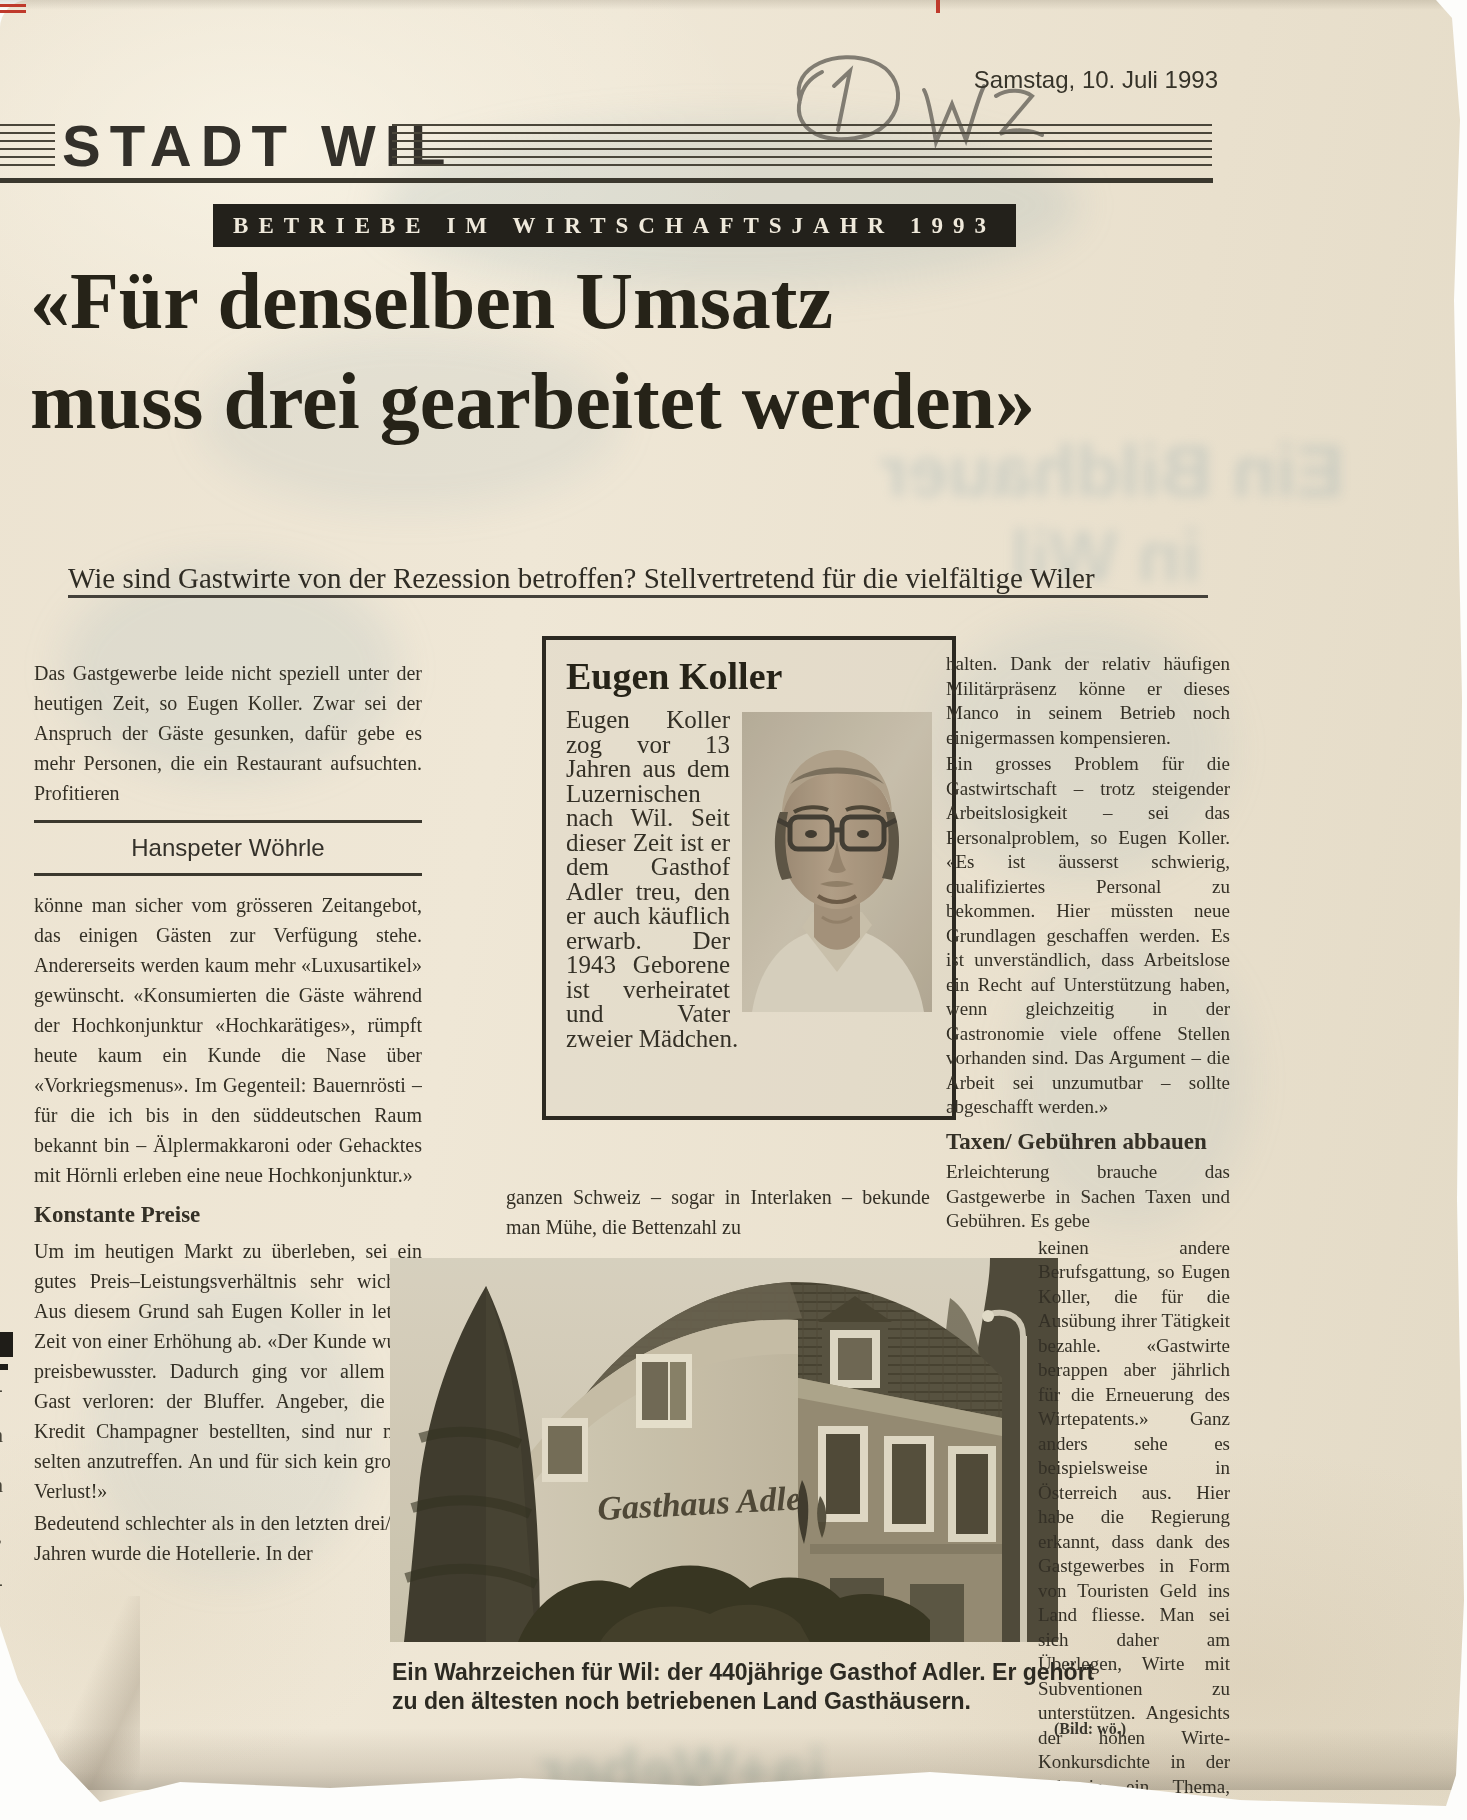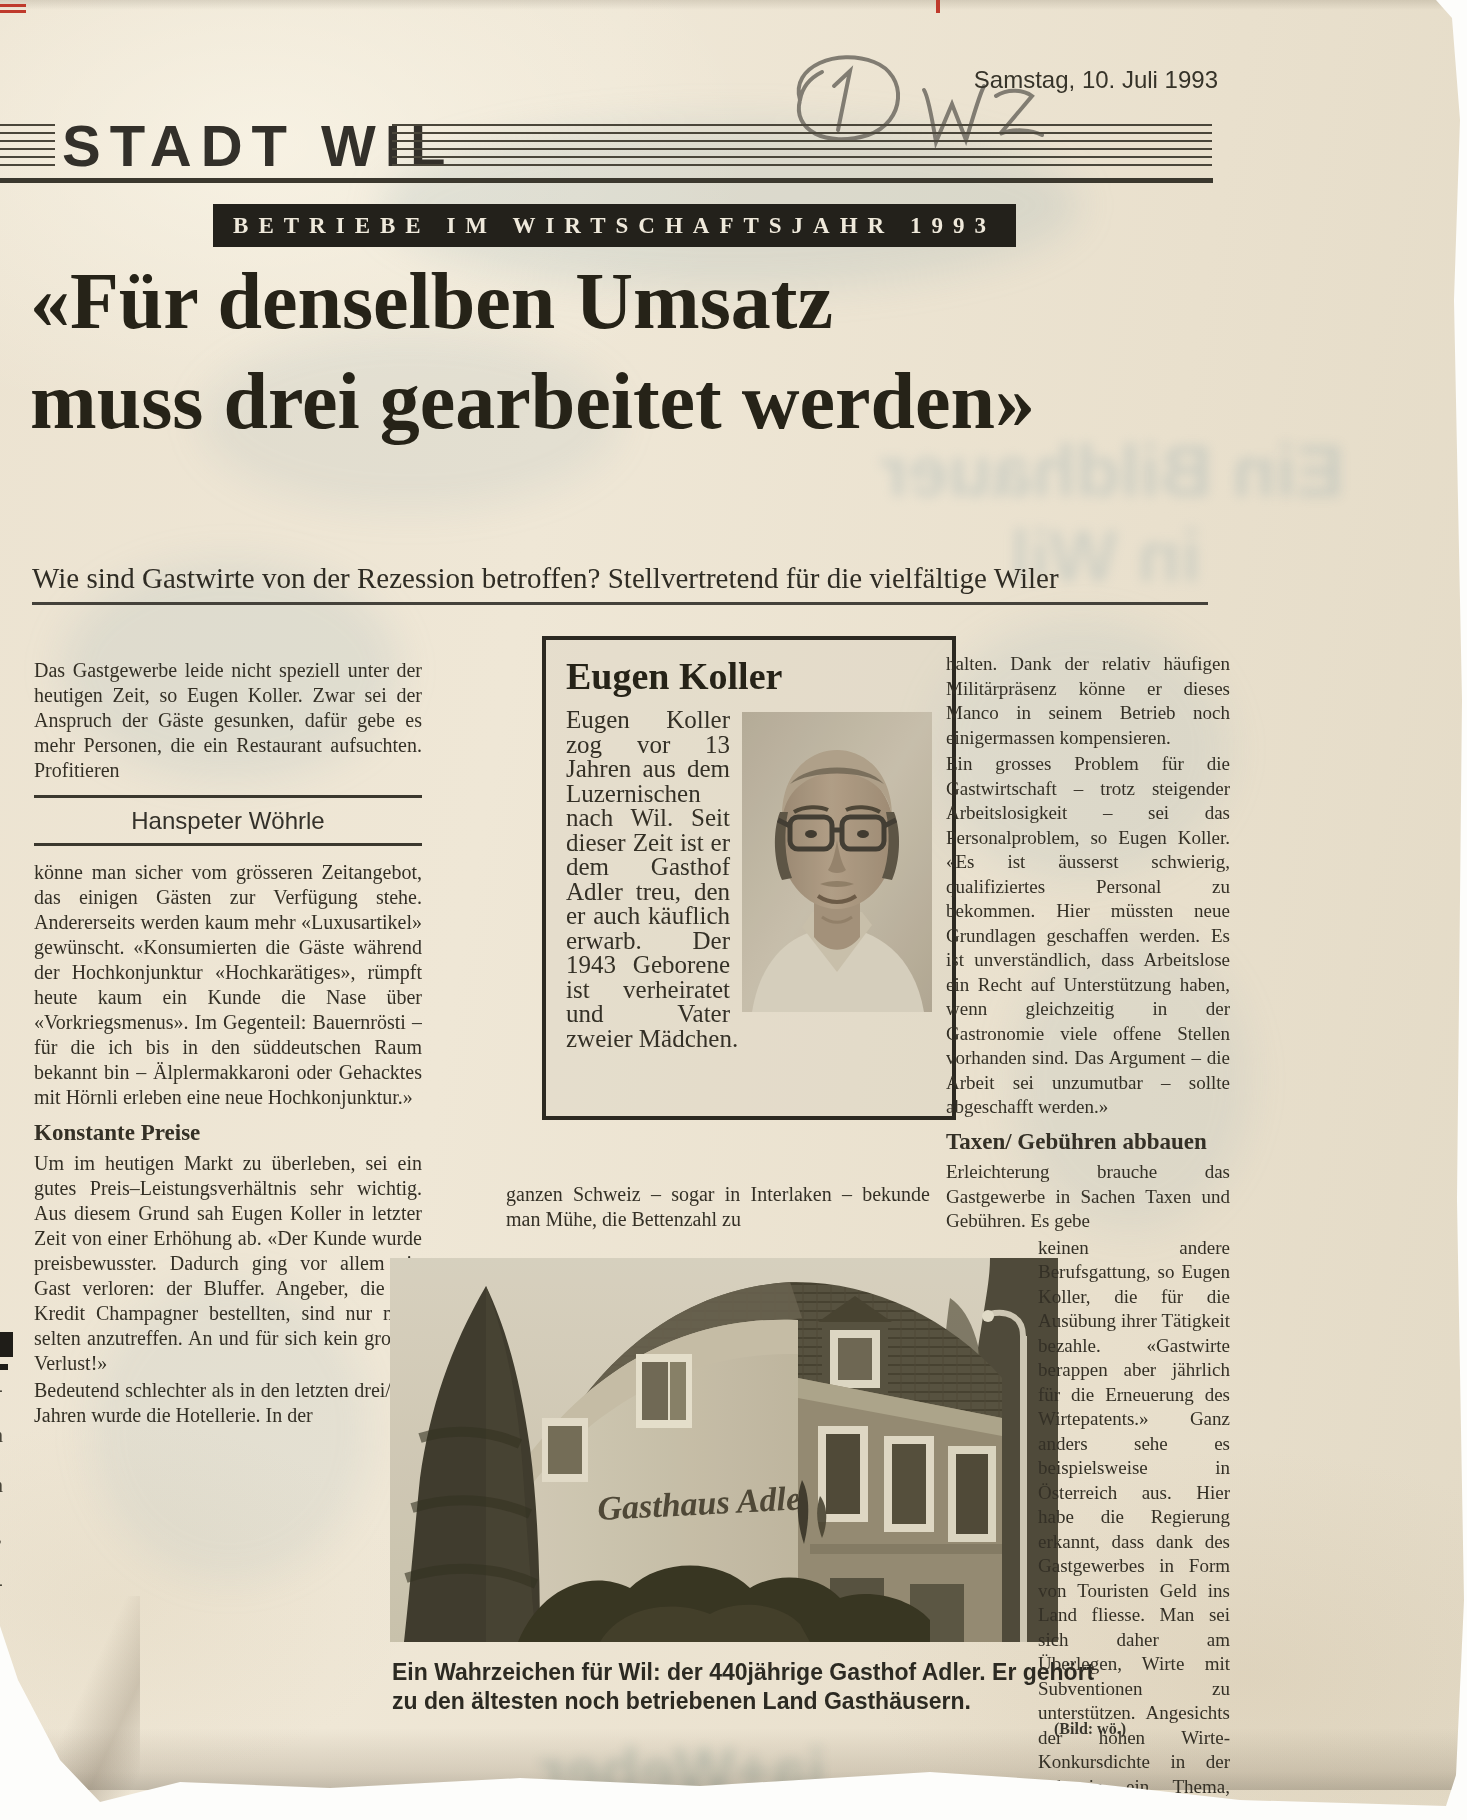--- a/index.html
+++ b/index.html
@@ -6,20 +6,21 @@
   body{width:1467px;height:1820px;position:relative;background:#fdfdfb;font-family:"Liberation Serif","DejaVu Serif",serif;overflow:hidden;}
 
   
   .sheet{position:absolute;inset:0;
     background:
       radial-gradient(ellipse 700px 420px at 18% 8%, rgba(255,252,240,.55), rgba(255,252,240,0) 70%),
       radial-gradient(ellipse 500px 300px at 85% 92%, rgba(190,170,135,.18), rgba(190,170,135,0) 75%),
       radial-gradient(ellipse 420px 260px at 8% 88%, rgba(200,185,150,.14), rgba(200,185,150,0) 70%),
       linear-gradient(100deg,#ece3d1 0%,#efe7d6 35%,#e9e0cd 70%,#e3dac6 100%);
     clip-path:polygon(0 0,1436px 0,1452px 18px,1460px 120px,1454px 300px,1462px 700px,1457px 1200px,1464px 1600px,1456px 1775px,1446px 1806px,1240px 1800px,1080px 1782px,930px 1772px,700px 1786px,520px 1778px,330px 1788px,180px 1782px,100px 1802px,60px 1760px,18px 1680px,0 1626px);
+    border-radius:28px;
   }
   .sheet > *{position:absolute;}
   .top-shade{left:0;top:0;width:100%;height:10px;background:linear-gradient(to bottom,rgba(70,60,40,.14),rgba(70,60,40,0));}
   .bottom-shade{left:0;top:1728px;width:100%;height:62px;background:linear-gradient(to bottom,rgba(90,75,55,0),rgba(90,75,55,.16) 70%,rgba(60,50,35,.26));}
   .tear-shade{left:0;top:1596px;width:140px;height:220px;background:linear-gradient(115deg,rgba(0,0,0,0) 52%,rgba(90,75,55,.22) 74%,rgba(90,75,55,0) 92%);}
 
   
   .blot{border-radius:50%;filter:blur(18px);pointer-events:none;}
   .ghost{pointer-events:none;font-family:"Liberation Sans","DejaVu Sans",sans-serif;font-weight:bold;color:#8fa7ad;transform:scaleX(-1);filter:blur(6px);white-space:nowrap;}
 
@@ -31,24 +32,24 @@
   
   .lines{background:repeating-linear-gradient(to bottom,#4a463a 0 2px,rgba(0,0,0,0) 2px 8px);}
   .section-title{font-family:"Liberation Sans","DejaVu Sans",sans-serif;font-weight:bold;font-size:58px;letter-spacing:9px;color:#33302a;}
   .thick-rule{background:#3b382e;}
   .date{font-family:"Liberation Sans","DejaVu Sans",sans-serif;font-size:24px;color:#363329;text-align:right;}
 
   
   .kicker{background:#23211b;color:#efe9db;font-family:Liberation Serif, serif;font-weight:bold;font-size:23px;letter-spacing:10px;text-align:center;line-height:43px;}
   .headline{color:#262318;font-weight:bold;font-size:80px;line-height:98px;letter-spacing:0;}
   .lede{font-size:29px;color:#2f2c24;}
-  .lede .ln{border-bottom:3px solid #44413a;padding-bottom:7px;margin-bottom:10px;white-space:nowrap;}
-
-  
-  .col{color:#343026;font-size:20px;line-height:25px;text-align:justify;overflow:hidden;}
+  .lede .ln{border-bottom:3px solid #44413a;margin-bottom:10px;white-space:nowrap;margin-left:36px;}
+
+  
+  .col{color:#343026;font-size:20px;line-height:30px;text-align:justify;overflow:hidden;}
   .col p{margin:0 0 2px 0;}
   .force-just{text-align-last:justify;}
   .byline-block{border-top:3px solid #3b382e;border-bottom:3px solid #3b382e;text-align:center;font-family:"Liberation Sans","DejaVu Sans",sans-serif;font-size:24px;color:#34312a;padding:10px 0;margin:12px 0 14px 0;text-align-last:center;}
   .subhead{font-weight:bold;font-size:23px;margin:10px 0 6px 0;text-align:left;text-align-last:left;}
 
   .rcol{font-size:19px;line-height:24.5px;}
   .rcol .narrow{margin-left:92px;}
 
   
   .infobox{border:4px solid #2c2921;background:rgba(208,201,184,.30);padding:14px 20px 10px 20px;overflow:hidden;}

